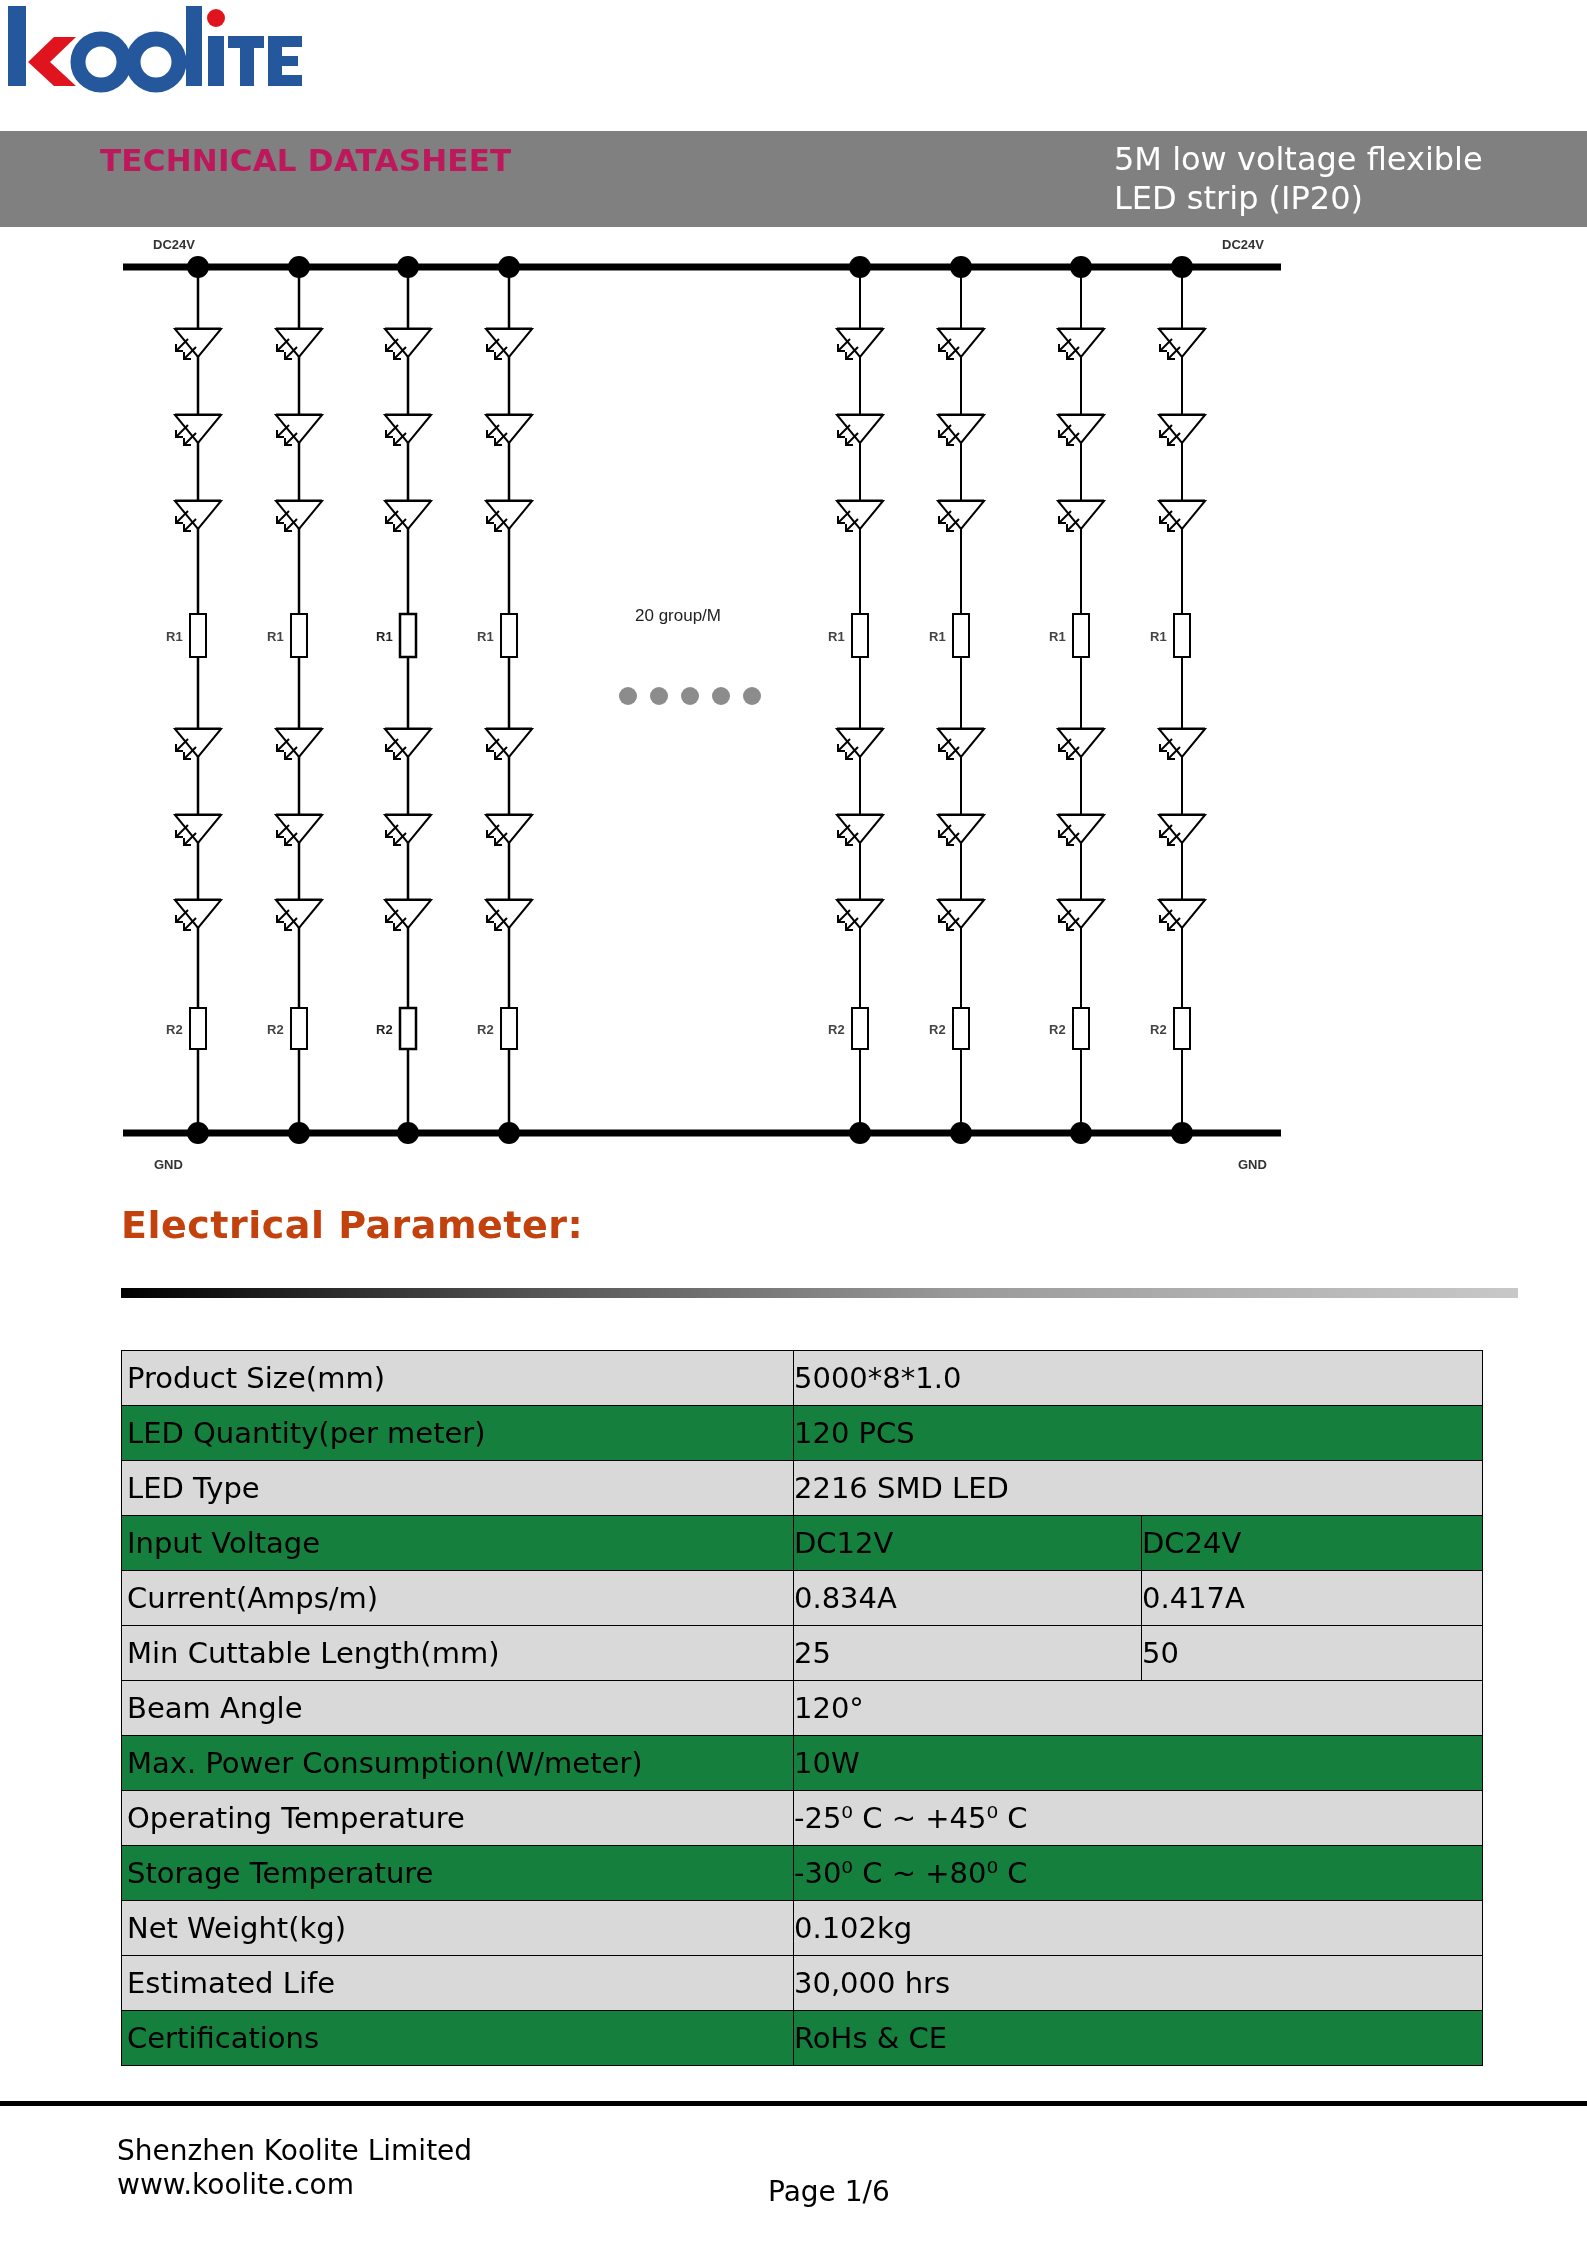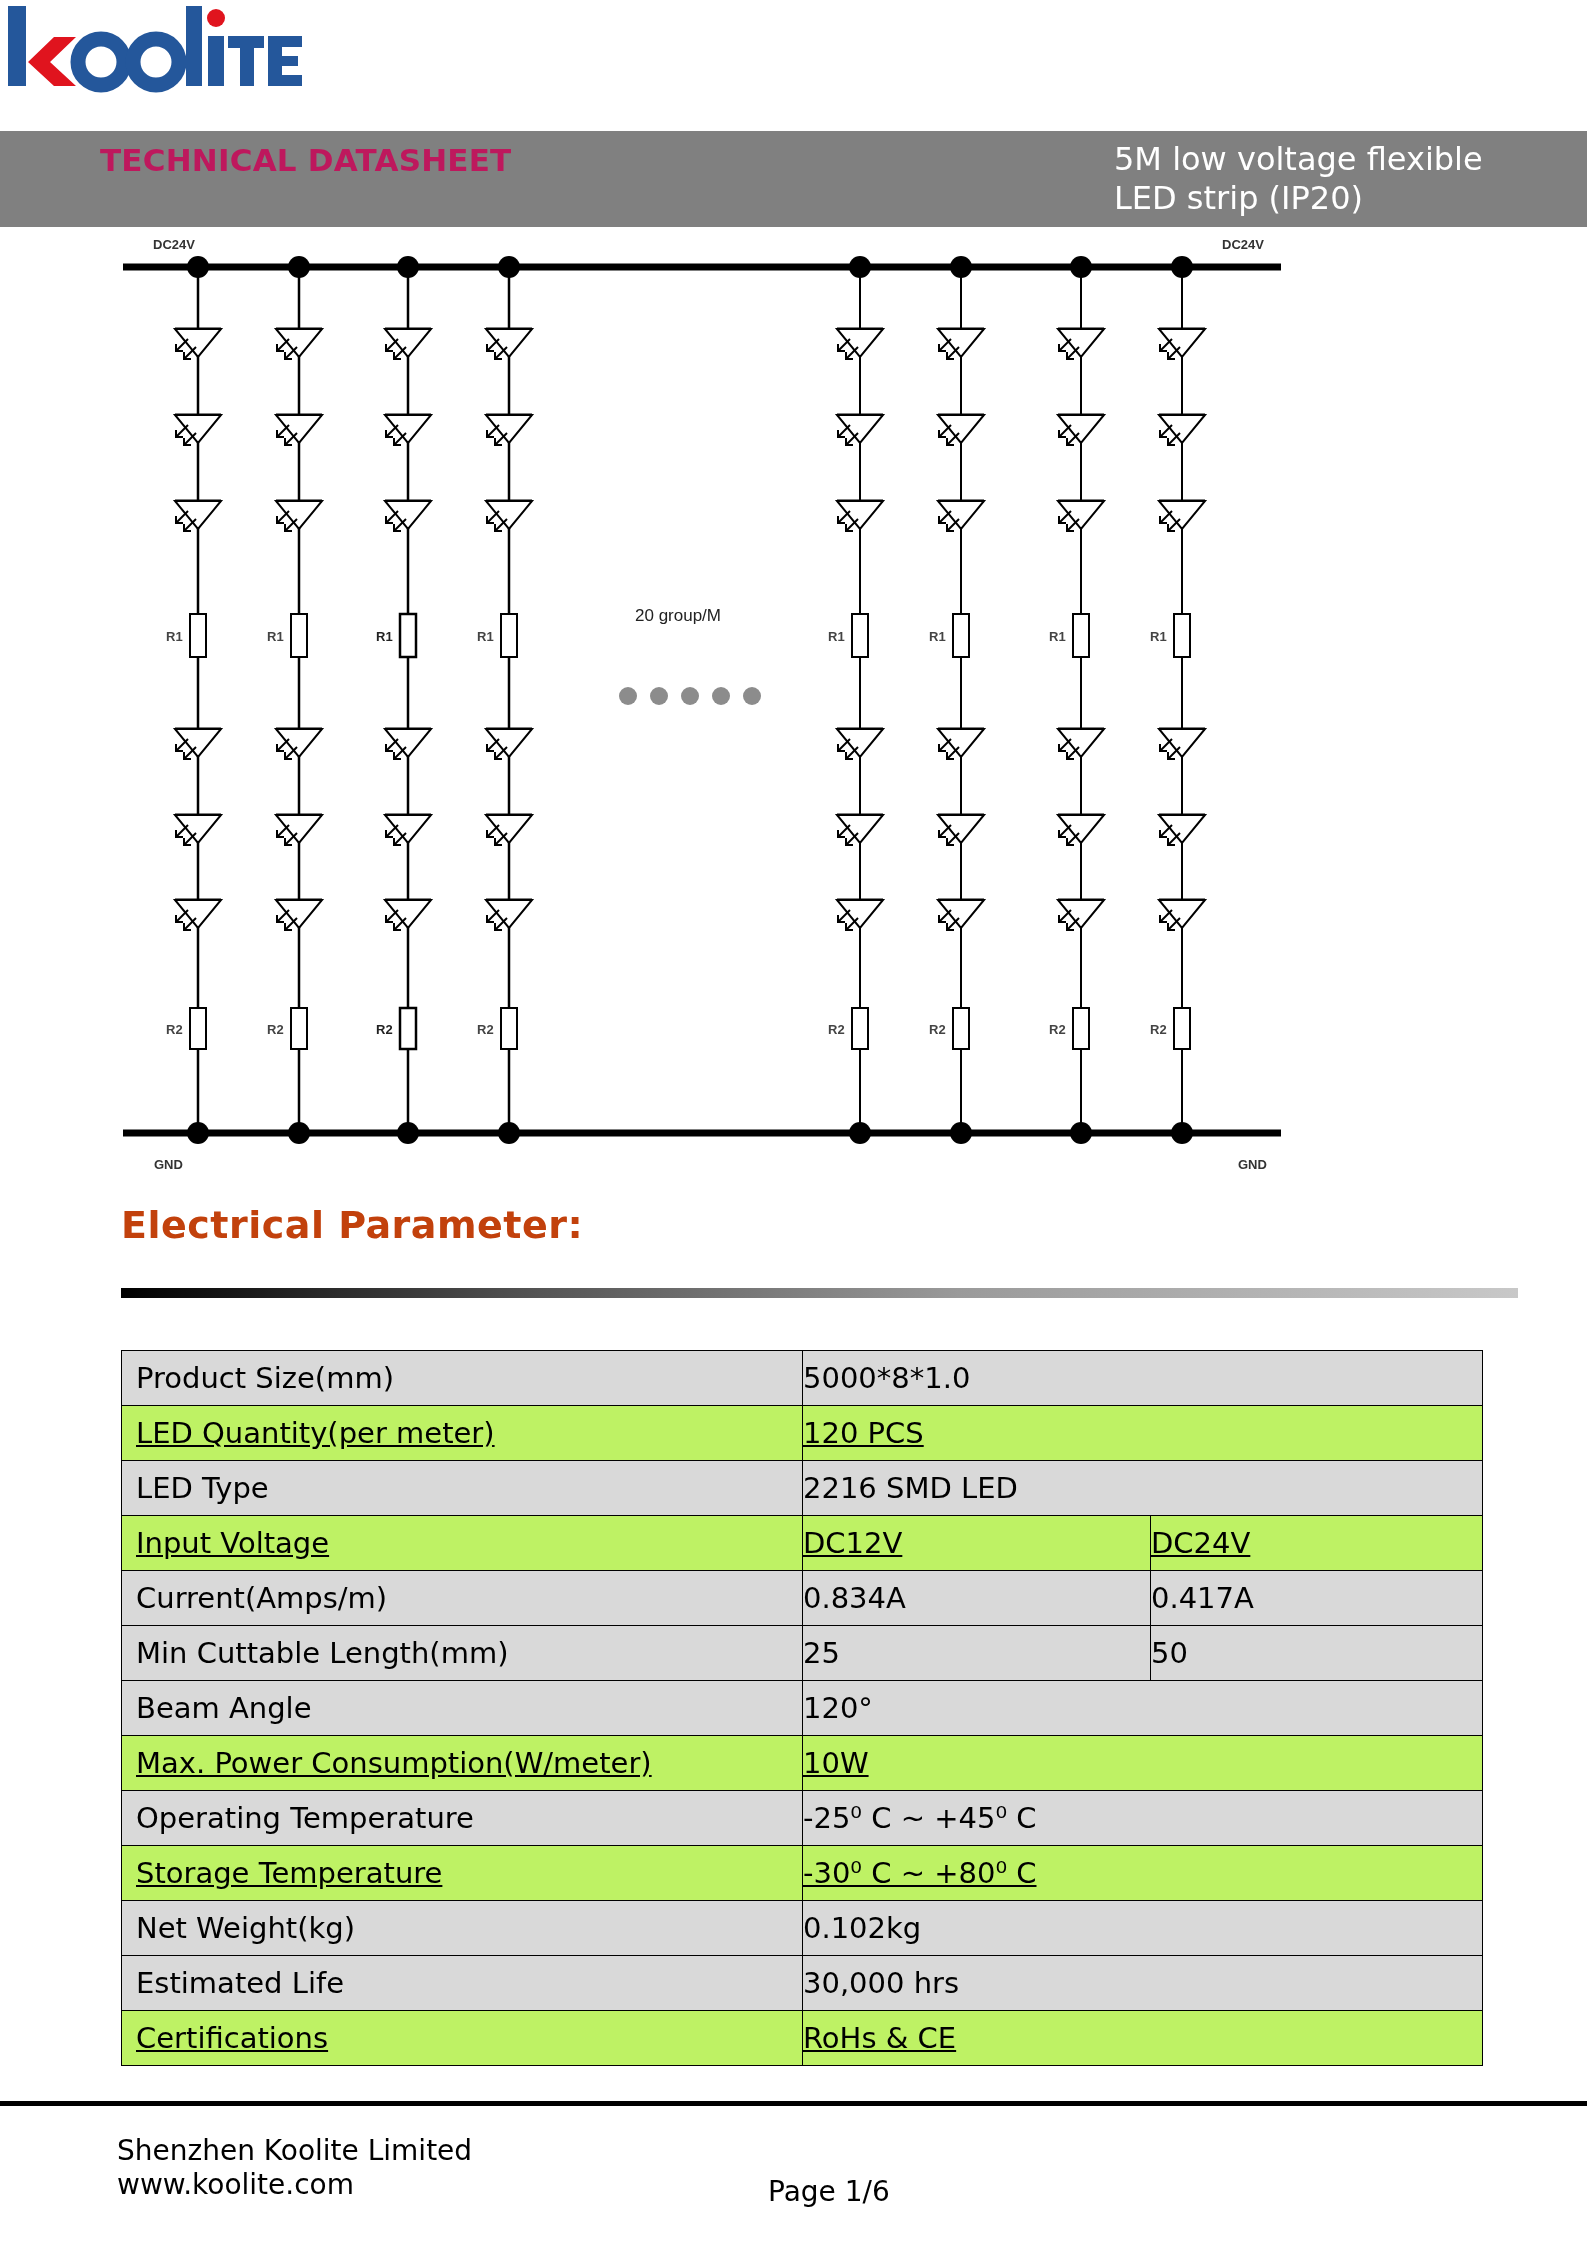--- a/index.html
+++ b/index.html
@@ -7,24 +7,24 @@
   .logo { position:absolute; left:6px; top:6px; width:300px; height:88px; }
   .header-bar { position:absolute; left:0; top:131px; width:1587px; height:96px; background:#808080; }
   .hdr-left { position:absolute; left:100px; top:142px; color:#be185d; font-size:31px; letter-spacing:0.2px;font-weight:bold; }
   .hdr-right { position:absolute; left:1114px; top:140px; color:#fff; font-size:32px; line-height:39px; }
   .schematic { position:absolute; left:0; top:227px; width:1587px; height:960px; }
   .schematic text { font-family:"Liberation Sans", sans-serif; }
   .section-title { position:absolute; left:121px; top:1203px; color:#c2410c; font-size:38px; font-weight:bold; letter-spacing:0.5px; }
   .grad-bar { position:absolute; left:121px; top:1288px; width:1397px; height:10px; background:linear-gradient(to right,#000000 0%, #555555 30%, #9a9a9a 60%, #c8c8c8 100%); }
   table.params { position:absolute; left:121px; top:1350px; width:1362px; border-collapse:collapse; font-size:29px; }
   table.params td { border:1.5px solid #000; padding:0; height:54px; }
-  table.params td.lbl { width:666px; padding-left:14px; text-align:left; }
+  table.params td.lbl { width:666px; padding-left:5px; text-align:left; }
   table.params td.val { }
   table.params tr.g td { background:#d9d9d9; }
-  table.params tr.l td { background:#bef264;text-decoration:underline; }
+  table.params tr.l td { background:#15803d; }
   .footer-line { position:absolute; left:0; top:2101px; width:1587px; height:5px; background:#000; }
   .footer-company { position:absolute; left:117px; top:2134px; font-size:28px; line-height:34px; }
   .footer-page { position:absolute; left:768px; top:2175px; font-size:28px; }
 </style>
 </head>
 <body>
 
 <svg class="logo" viewBox="0 0 300 88">
 
   <rect x="2" y="0" width="18" height="80" fill="#24579b"></rect>

